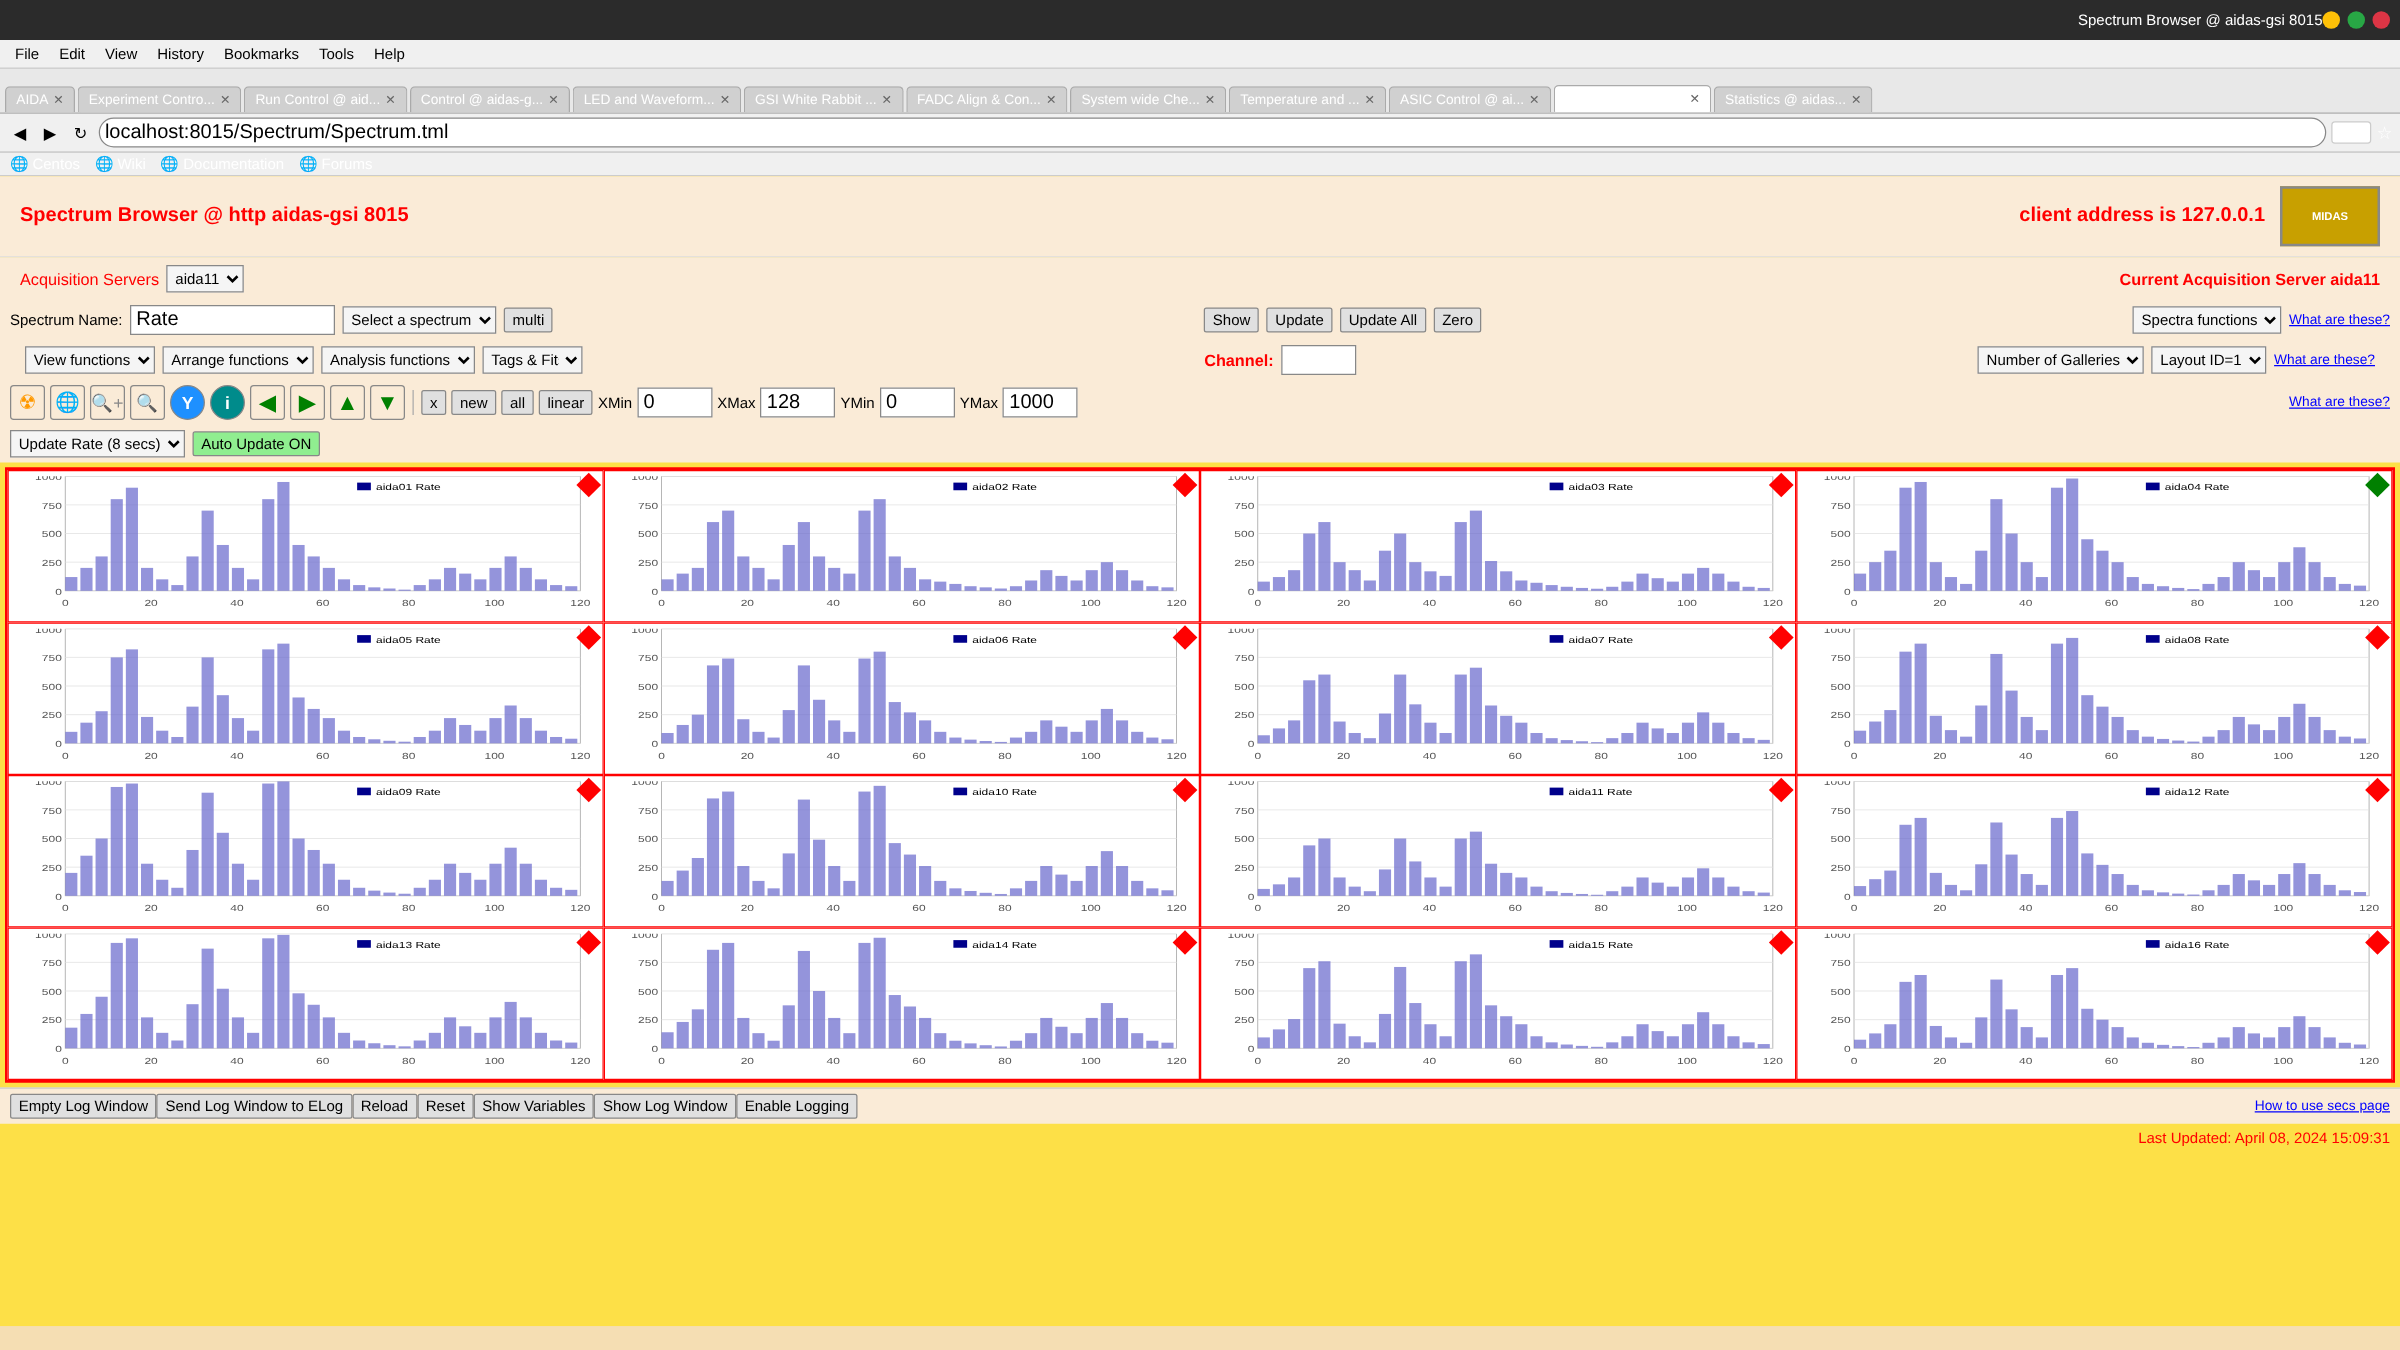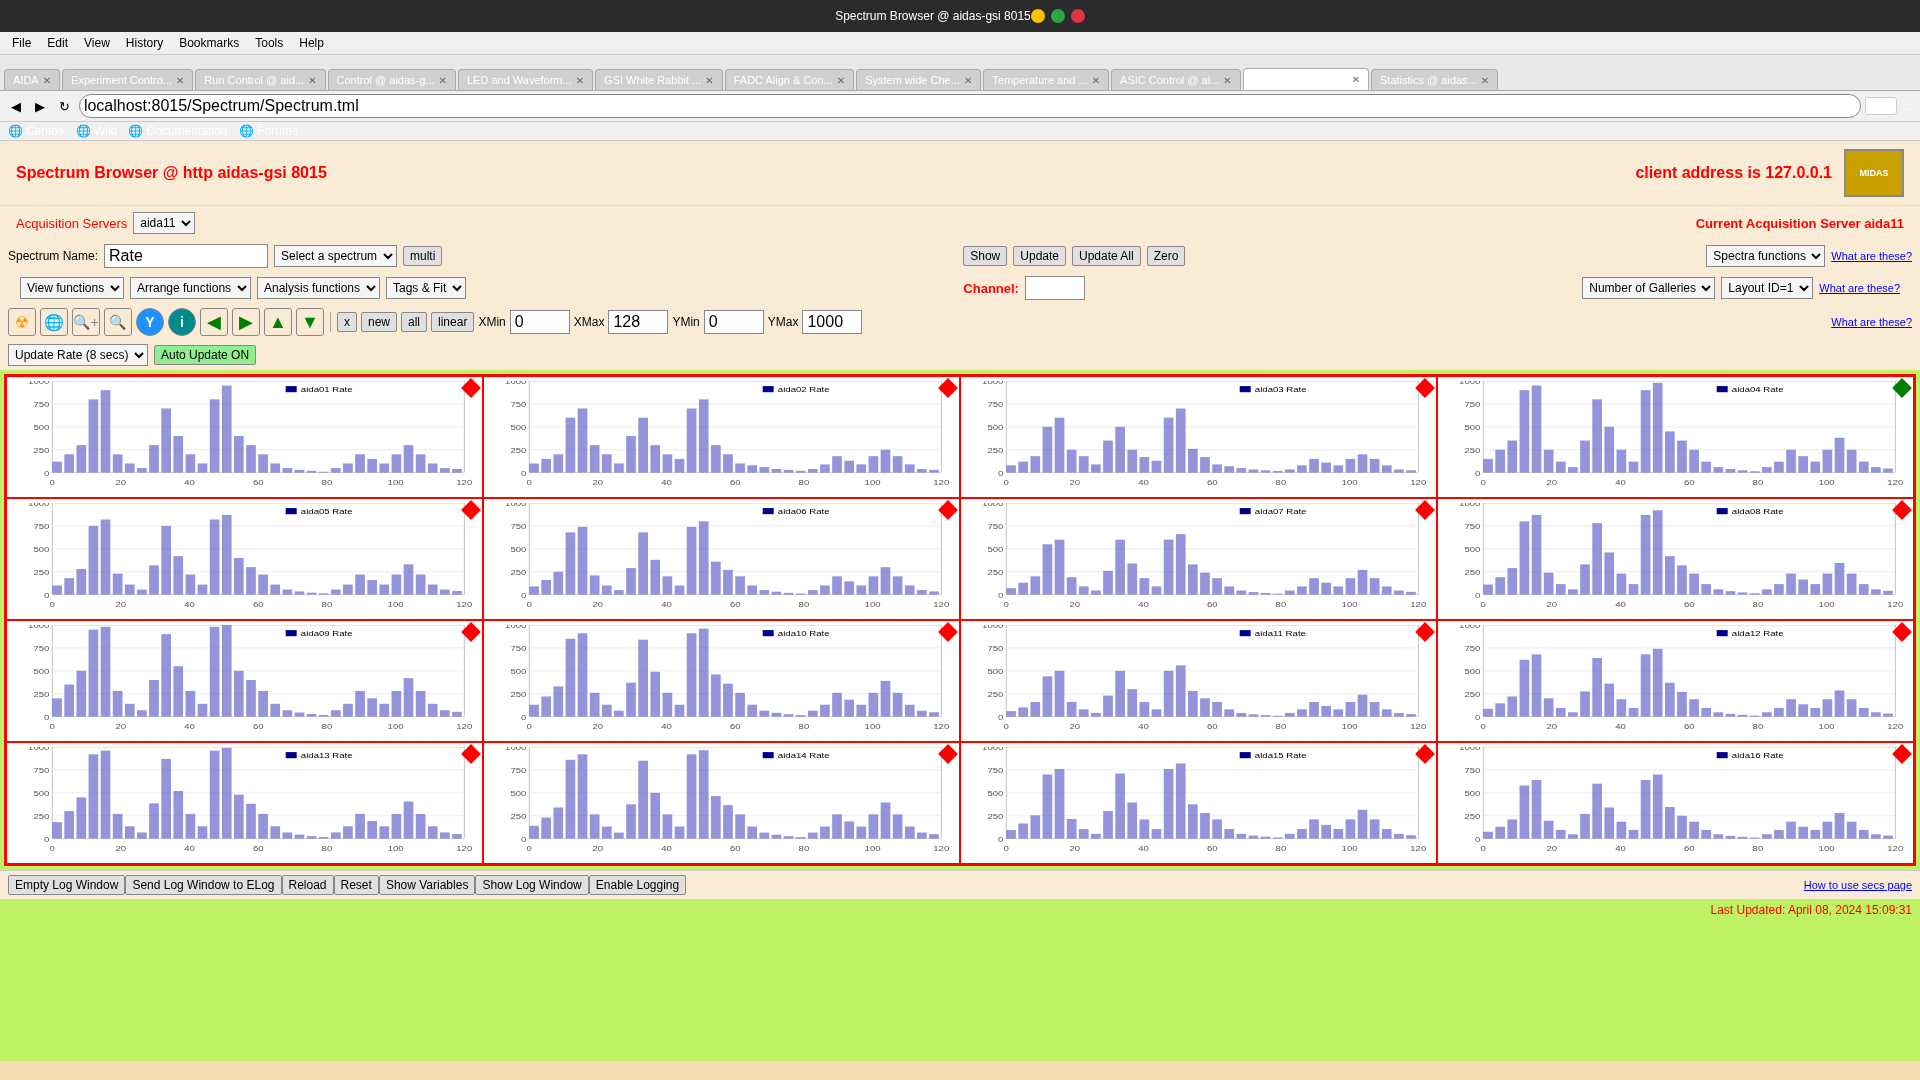--- a/index.html
+++ b/index.html
@@ -1,20 +1,20 @@
 <!DOCTYPE html>
 <html><head>
   <meta charset="utf-8">
   <style>
     * { box-sizing: border-box; margin: 0; padding: 0; }
     body { font-family: Arial, sans-serif; font-size: 12px; background: #f5deb3; overflow-x: hidden; }
 
     
     .browser-chrome { background: #3c3c3c; color: #fff; }
-    .title-bar { background: #2b2b2b; display: flex; align-items: center; padding: 4px 8px; height: 32px; justify-content: center; }
+    .title-bar { background: #2b2b2b; display: flex; align-items: center; padding: 4px 8px; height: 32px; justify-content: flex-end; }
     .title-bar-left { display: flex; align-items: center; gap: 8px; font-size: 12px; }
     .title-bar-right { display: flex; gap: 6px; }
     .win-btn { width: 14px; height: 14px; border-radius: 50%; border: none; cursor: pointer; }
     .win-btn.minimize { background: #ffc107; }
     .win-btn.maximize { background: #28a745; }
     .win-btn.close { background: #dc3545; }
 
     .menu-bar { background: #f0f0f0; display: flex; align-items: center; padding: 2px 4px; border-bottom: 1px solid #ccc; }
     .menu-bar span { padding: 2px 8px; cursor: pointer; font-size: 12px; color: #000; }
 
@@ -25,21 +25,21 @@
 
     .nav-bar { background: #f0f0f0; display: flex; align-items: center; padding: 3px 6px; gap: 4px; border-bottom: 1px solid #ccc; }
     .nav-btn { background: #f0f0f0; border: 1px solid transparent; border-radius: 3px; cursor: pointer; padding: 2px 4px; font-size: 13px; }
     .url-bar { flex: 1; padding: 3px 8px; border: 1px solid #aaa; border-radius: 12px; font-size: 12px; background: #fff; }
     .zoom-display { font-size: 11px; padding: 2px 4px; border: 1px solid #ccc; border-radius: 3px; background: #fff; }
 
     .bookmarks-bar { background: #f0f0f0; display: flex; align-items: center; padding: 2px 8px; gap: 12px; border-bottom: 1px solid #ccc; font-size: 12px; }
     .bookmark-item { cursor: pointer; display: flex; align-items: center; gap: 3px; }
 
     
-    .page-content { background: #bef264; min-height: calc(1080px - 160px); padding: 0; }
+    .page-content { background: #fde047; min-height: calc(1080px - 160px); padding: 0; }
 
     .page-header { background: #faebd7; display: flex; align-items: center; justify-content: space-between; padding: 8px 16px; border-bottom: 1px solid #ddd; }
     .page-title { color: red; font-weight: bold; font-size: 16px; }
     .client-address { color: red; font-weight: bold; font-size: 16px; }
     .logo { width: 60px; height: 48px; background: #c8a000; display: flex; align-items: center; justify-content: center; font-size: 10px; font-weight: bold; color: #fff; }
 
     .acq-bar { background: #faebd7; display: flex; align-items: center; justify-content: space-between; padding: 6px 16px; }
     .acq-left { display: flex; align-items: center; gap: 6px; }
     .acq-right { color: red; font-weight: bold; font-size: 13px; }
     .acq-label { color: red; font-size: 13px; }
@@ -193,21 +193,21 @@
     </span>
   </div>
 </div>
 
 <div class="page-content">
 
   <div class="page-header">
     <div class="page-title">Spectrum Browser @ http aidas-gsi 8015</div>
     <div style="display:flex; align-items:center; gap:12px;">
       <div class="client-address">client address is 127.0.0.1</div>
-      <div class="logo" style="background:#c8a000; width:60px; height:48px; display:flex; align-items:center; justify-content:center; font-size:9px; color:#fff; font-weight:bold; border:2px solid #888;">MIDAS</div>
+      <div class="logo" style="background:#c8a000; width:80px; height:48px; display:flex; align-items:center; justify-content:center; font-size:9px; color:#fff; font-weight:bold; border:2px solid #888;">MIDAS</div>
     </div>
   </div>
 
   <div class="acq-bar">
     <div class="acq-left">
       <span class="acq-label">Acquisition Servers</span>
       <select>
         <option value="aida11">aida11</option>
       </select>
     </div>

